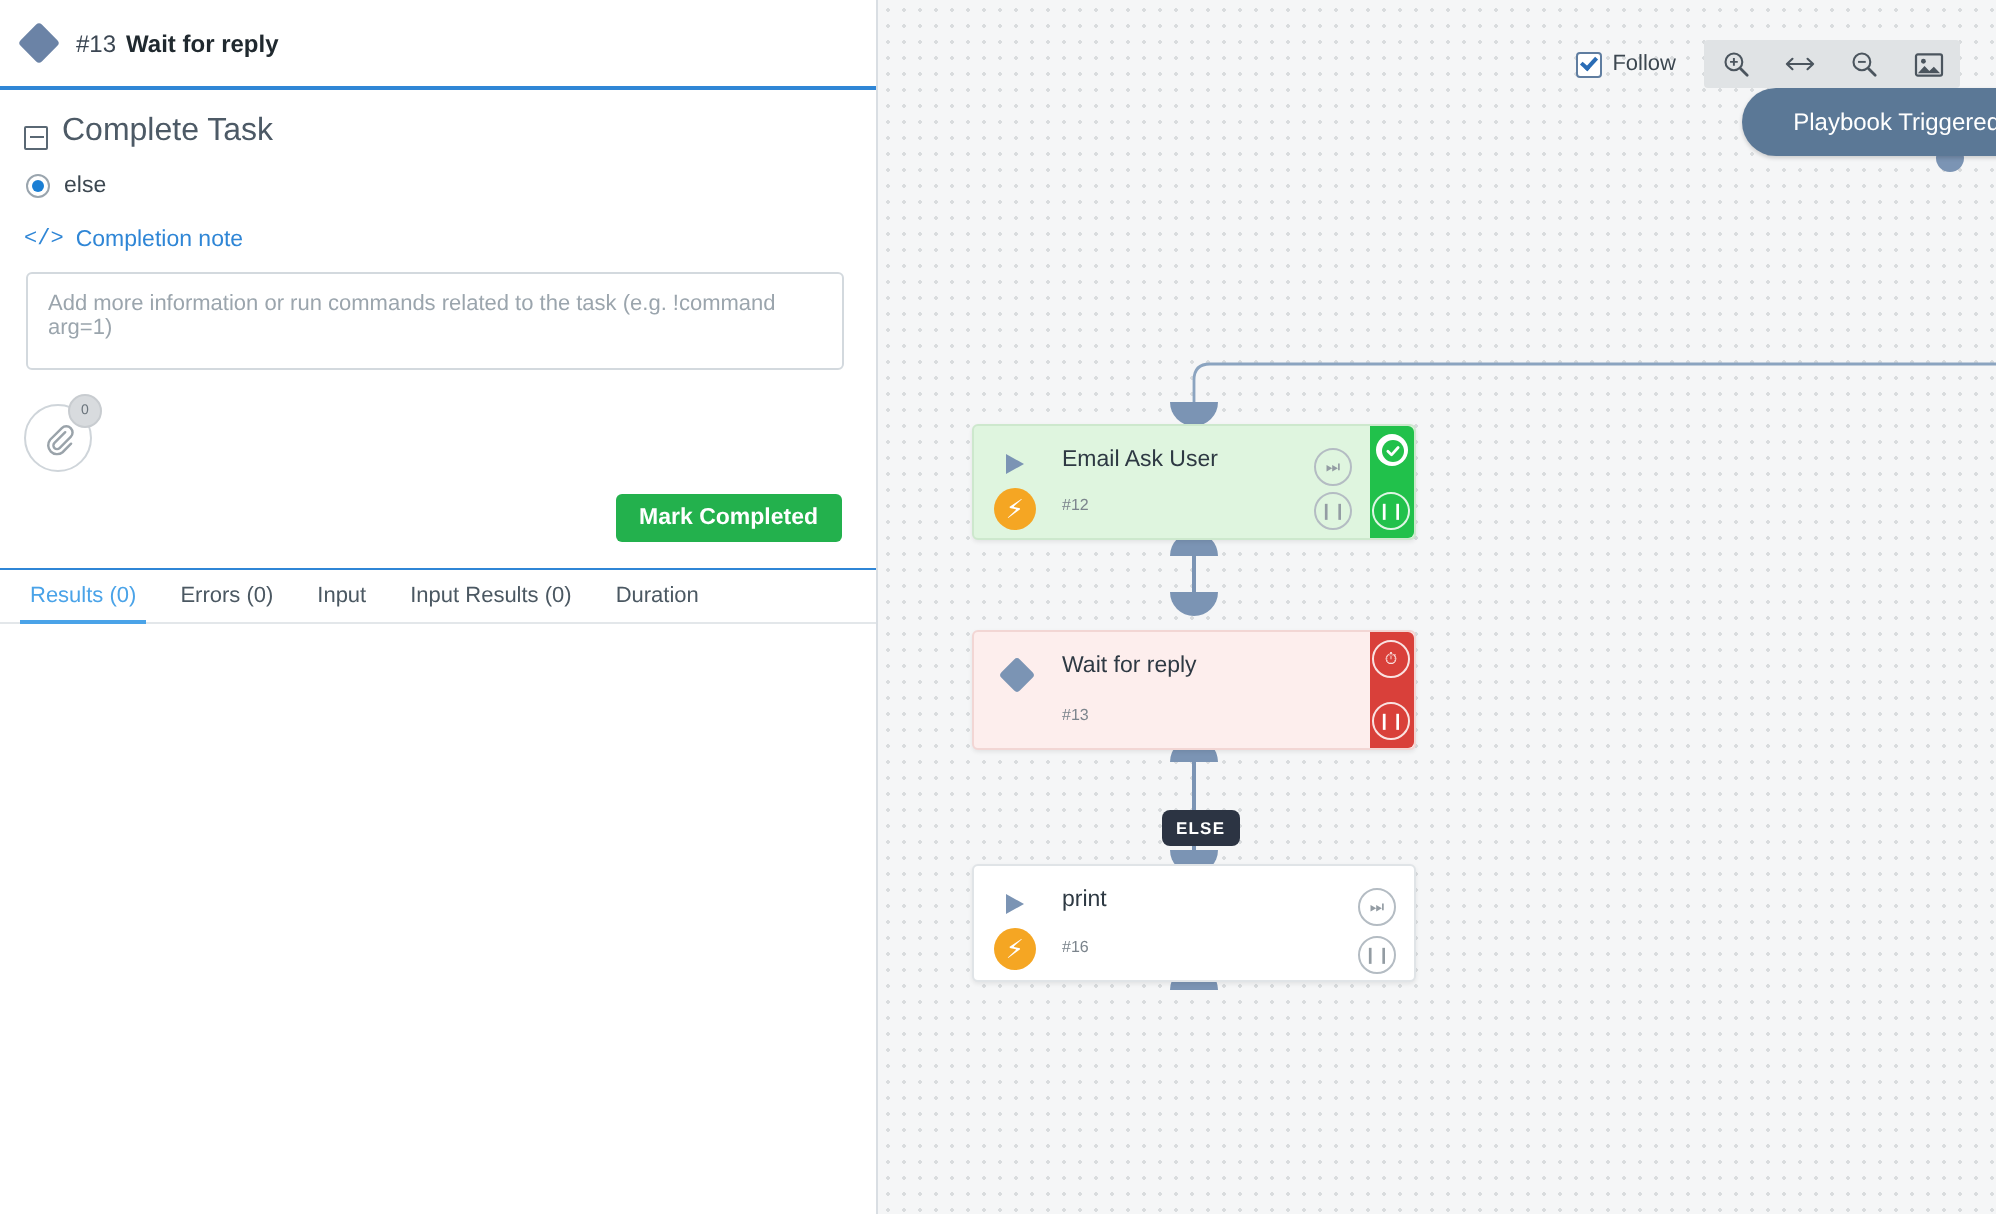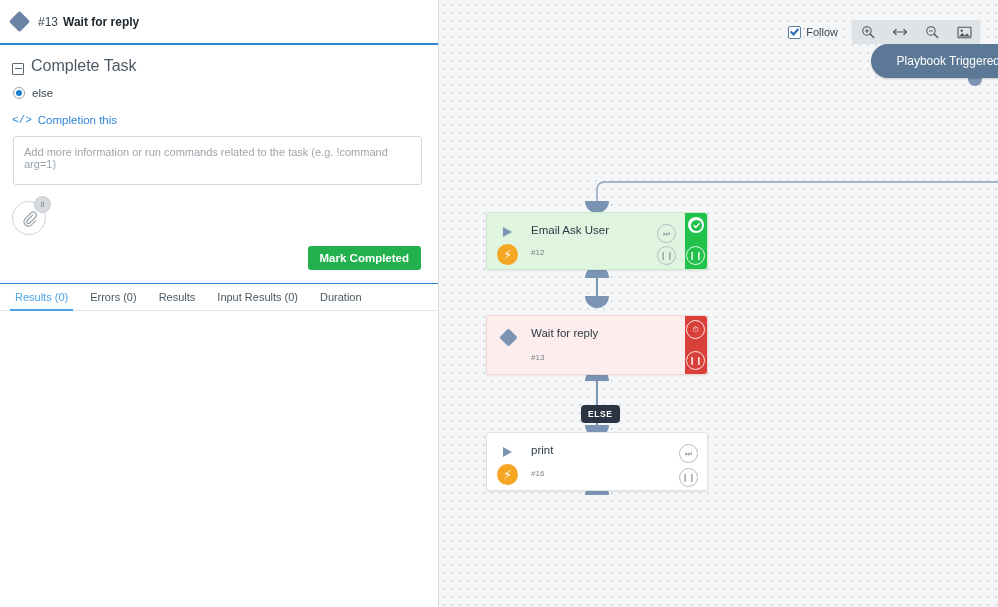--- a/index.html
+++ b/index.html
@@ -236,21 +236,21 @@
         <span>Complete Task</span>
       </div>
 
       <div class="radio-row">
         <span class="radio"></span>
         <span class="radio-label">else</span>
       </div>
 
       <div class="note-link">
         <span class="code-ico">&lt;/&gt;</span>
-        <span>Completion this</span>
+        <span>Completion note</span>
       </div>
 
       <div class="note-wrap">
         <textarea class="note-area" placeholder="Add more information or run commands related to the task (e.g. !command arg=1)" style=""></textarea>
       </div>
 
       <div class="clip-row">
         <div class="clip">
           <svg width="17" height="17" viewBox="0 0 18 18">
             <path d="M12.3 5.4L6.6 11.1a1.9 1.9 0 002.7 2.7l5.9-5.9a3.3 3.3 0 00-4.7-4.7L4.3 9.4a4.7 4.7 0 006.6 6.6l4.5-4.5" fill="none" stroke="#9aa3aa" stroke-width="1.3" stroke-linecap="round"></path>
@@ -259,21 +259,21 @@
         </div>
       </div>
 
       <div class="mark-row">
         <button class="mark-btn">Mark Completed</button>
       </div>
 
       <div class="tabs">
         <div class="tab active">Results (0)</div>
         <div class="tab">Errors (0)</div>
-        <div class="tab">Results</div>
+        <div class="tab">Input</div>
         <div class="tab">Input Results (0)</div>
         <div class="tab">Duration</div>
       </div>
 
     </div>
   </div>
 
   <div class="canvas">
 
     <svg class="edges">

